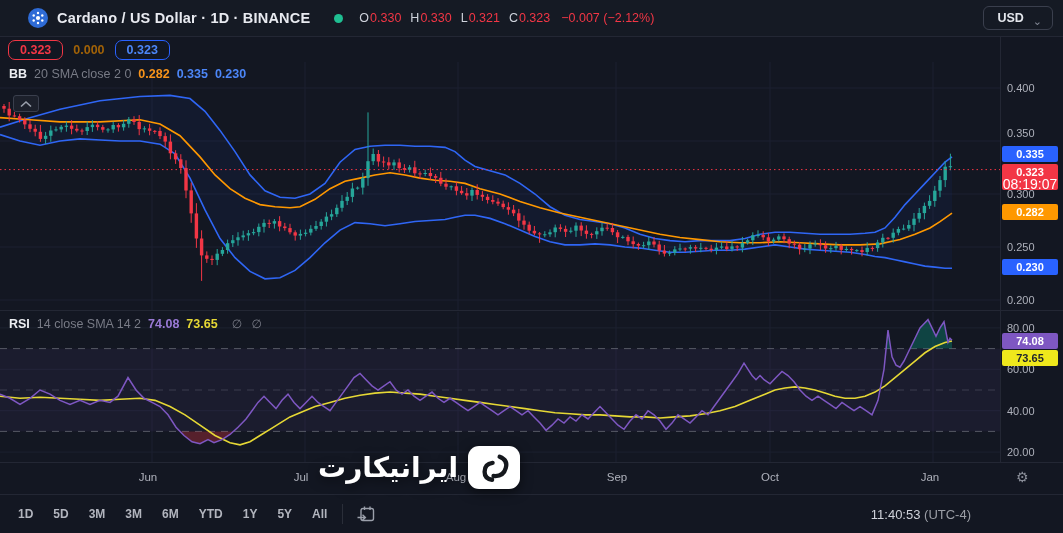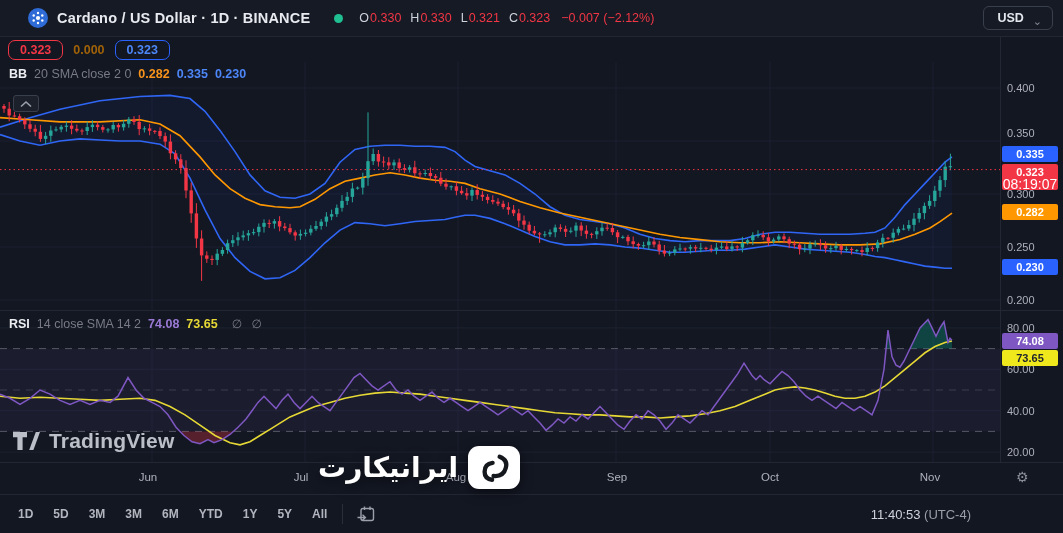--- a/index.html
+++ b/index.html
@@ -515,27 +515,20 @@
     </svg>
   </button>
 
   <div class="legend" style="top:317px;">
     <span class="lg-name">RSI</span>
     <span class="lg-params">14 close SMA 14 2</span>
     <span id="rsi-values"><span class="lg-val" style="color:#9a7ad6;margin-right:7px">74.08</span><span class="lg-val" style="color:#e6d835;margin-right:7px">73.65</span></span>
     <span class="lg-suffix">∅ ∅</span>
   </div>
 
-  <div class="tv-wm">
-    <svg width="27" height="18" viewBox="0 0 27 18">
-      <path d="M0 0 H14 V5.2 H9.6 V18 H4.4 V5.2 H0 Z" fill="rgba(225,228,236,.82)"></path>
-      <path d="M16.2 18 L22.8 0 H27 L20.4 18 Z" fill="rgba(225,228,236,.82)"></path>
-    </svg>
-    <span>TradingView</span>
-  </div>
 
   <div class="ic-wm">
     <span class="ic-text">ایرانیکارت</span>
     <span class="ic-box">
       <svg width="38" height="32" viewBox="0 0 40 34">
         <g stroke="#15181d" stroke-width="4.6" fill="none" stroke-linecap="round">
           <path d="M26 5 q9 3.5 6.5 12 q-2.5 9.5 -13 8.5"></path>
           <path d="M18.5 11.5 q-8.5 1 -8.5 9.5 q0 7.5 8 8.5"></path>
         </g>
       </svg>
@@ -599,14 +592,14 @@
     <div class="axis-badge" style="top:259px;background:#2962ff;color:#ffffff">
       <div>0.230</div>
     </div>
     <div class="axis-badge" style="top:333px;background:#7e57c2;color:#ffffff">74.08</div>
     <div class="axis-badge" style="top:350px;background:#efe81c;color:#1e222d">73.65</div>
     <div class="time-label" style="left:126px">Jun</div>
     <div class="time-label" style="left:279px">Jul</div>
     <div class="time-label" style="left:434px">Aug</div>
     <div class="time-label" style="left:595px">Sep</div>
     <div class="time-label" style="left:748px">Oct</div>
-    <div class="time-label" style="left:908px">Nov</div>
+    <div class="time-label" style="left:908px">Jan</div>
   </div>
 
 </body></html>

